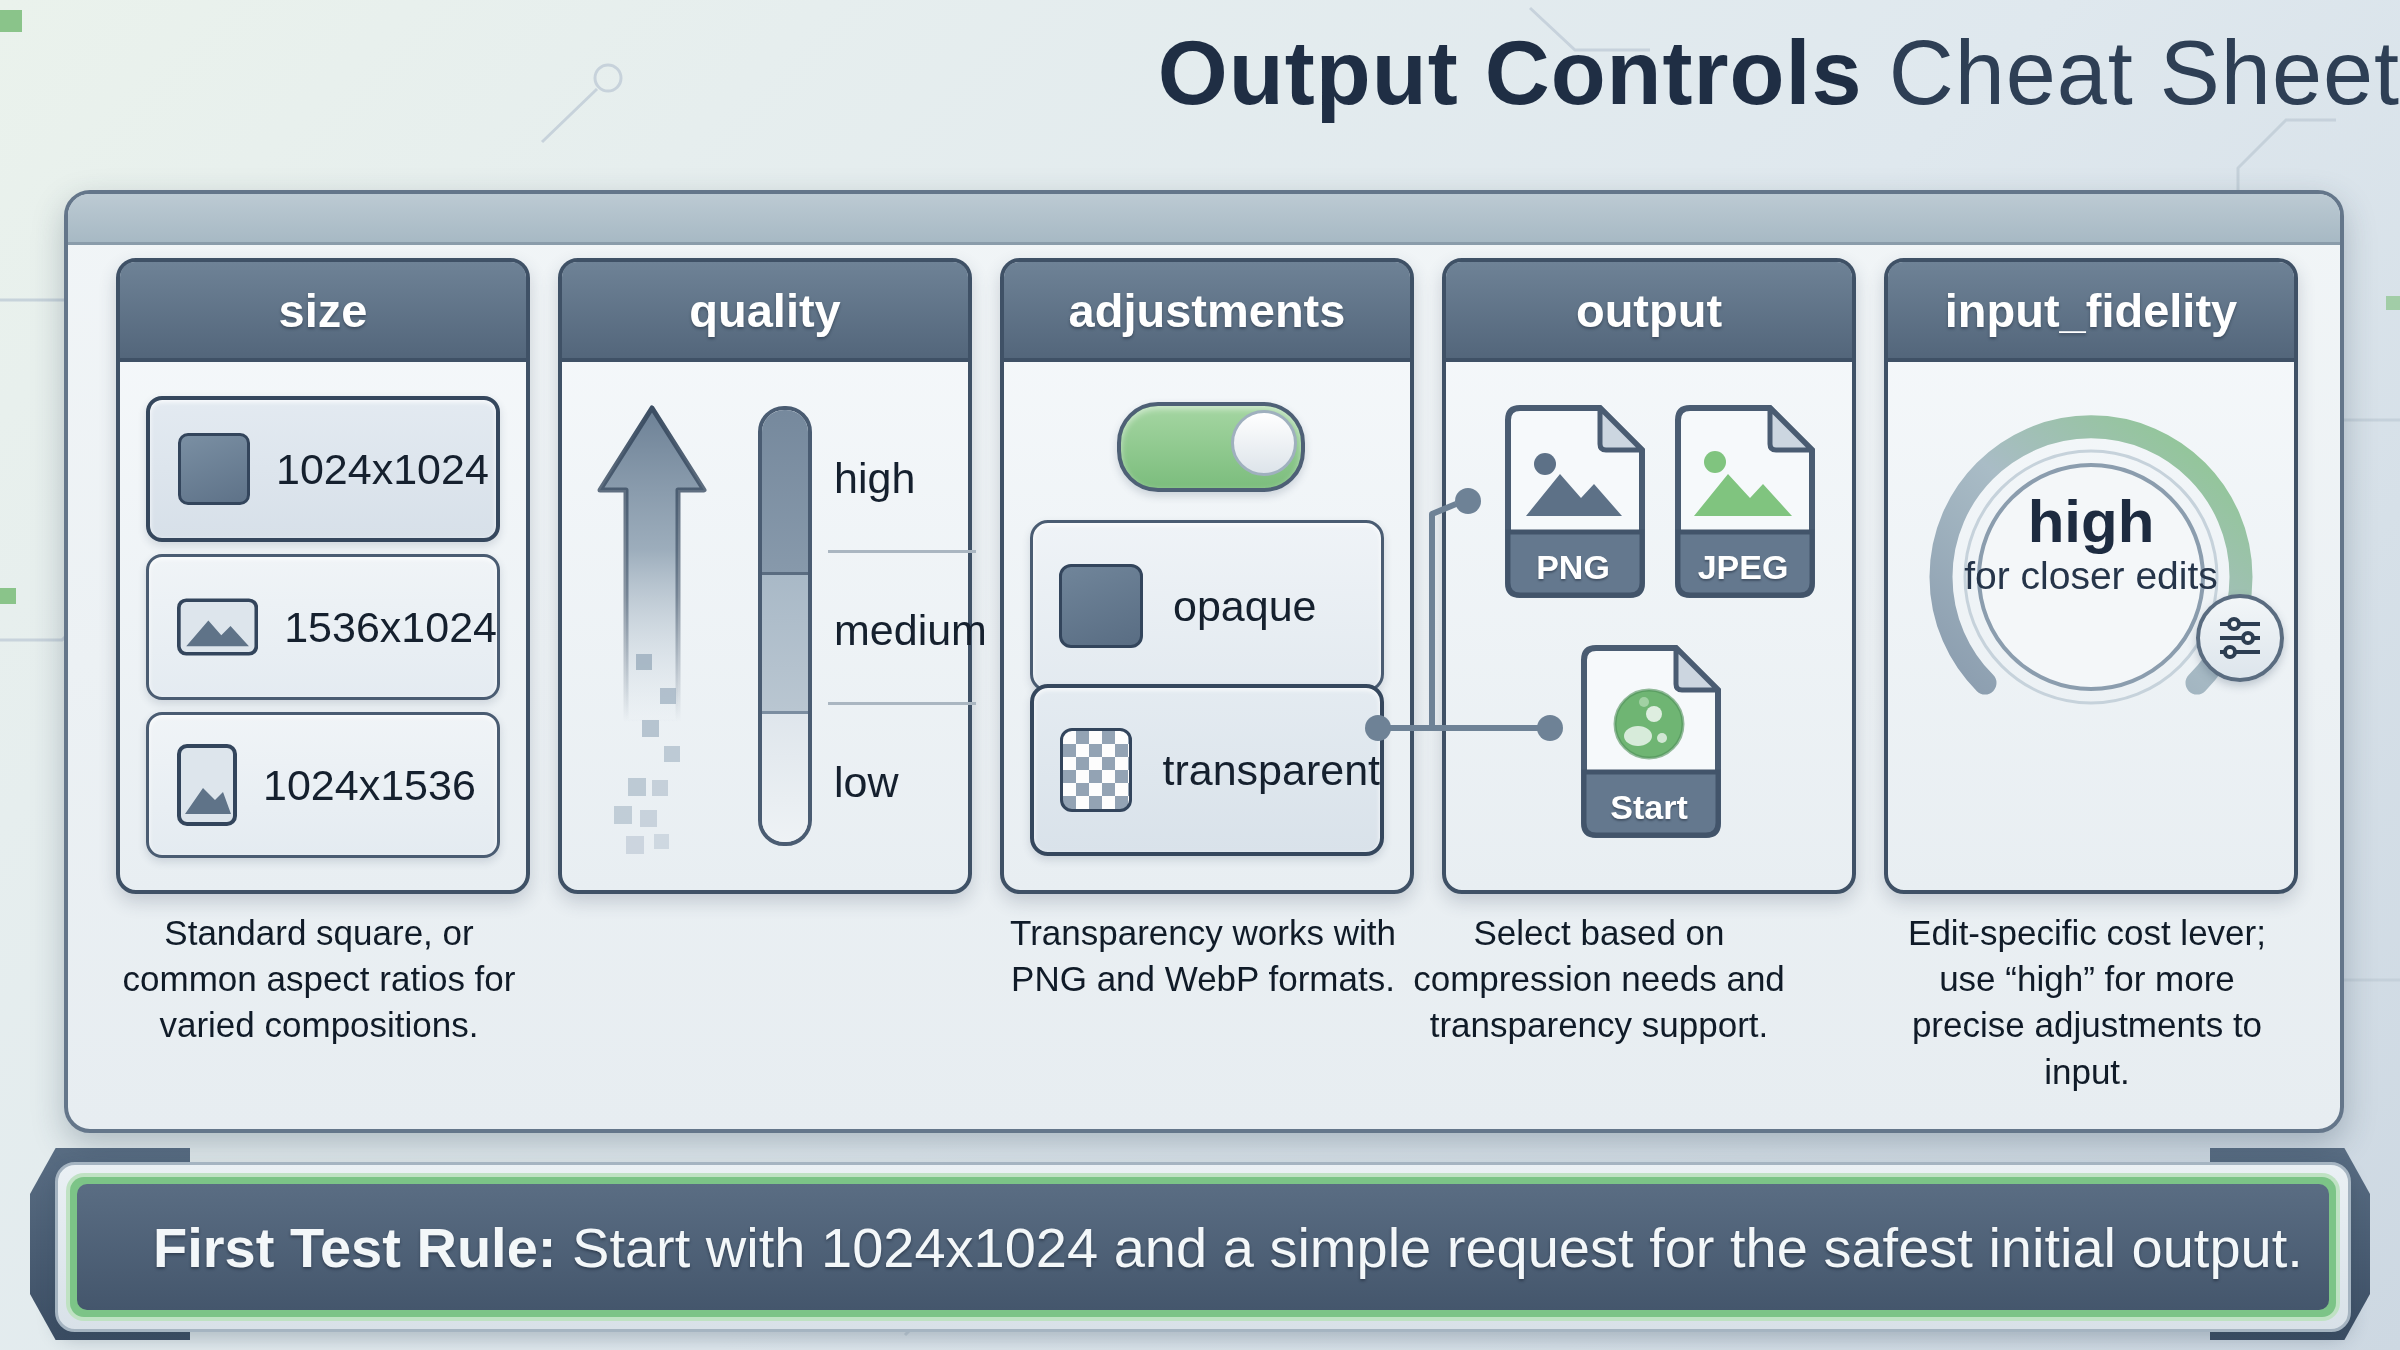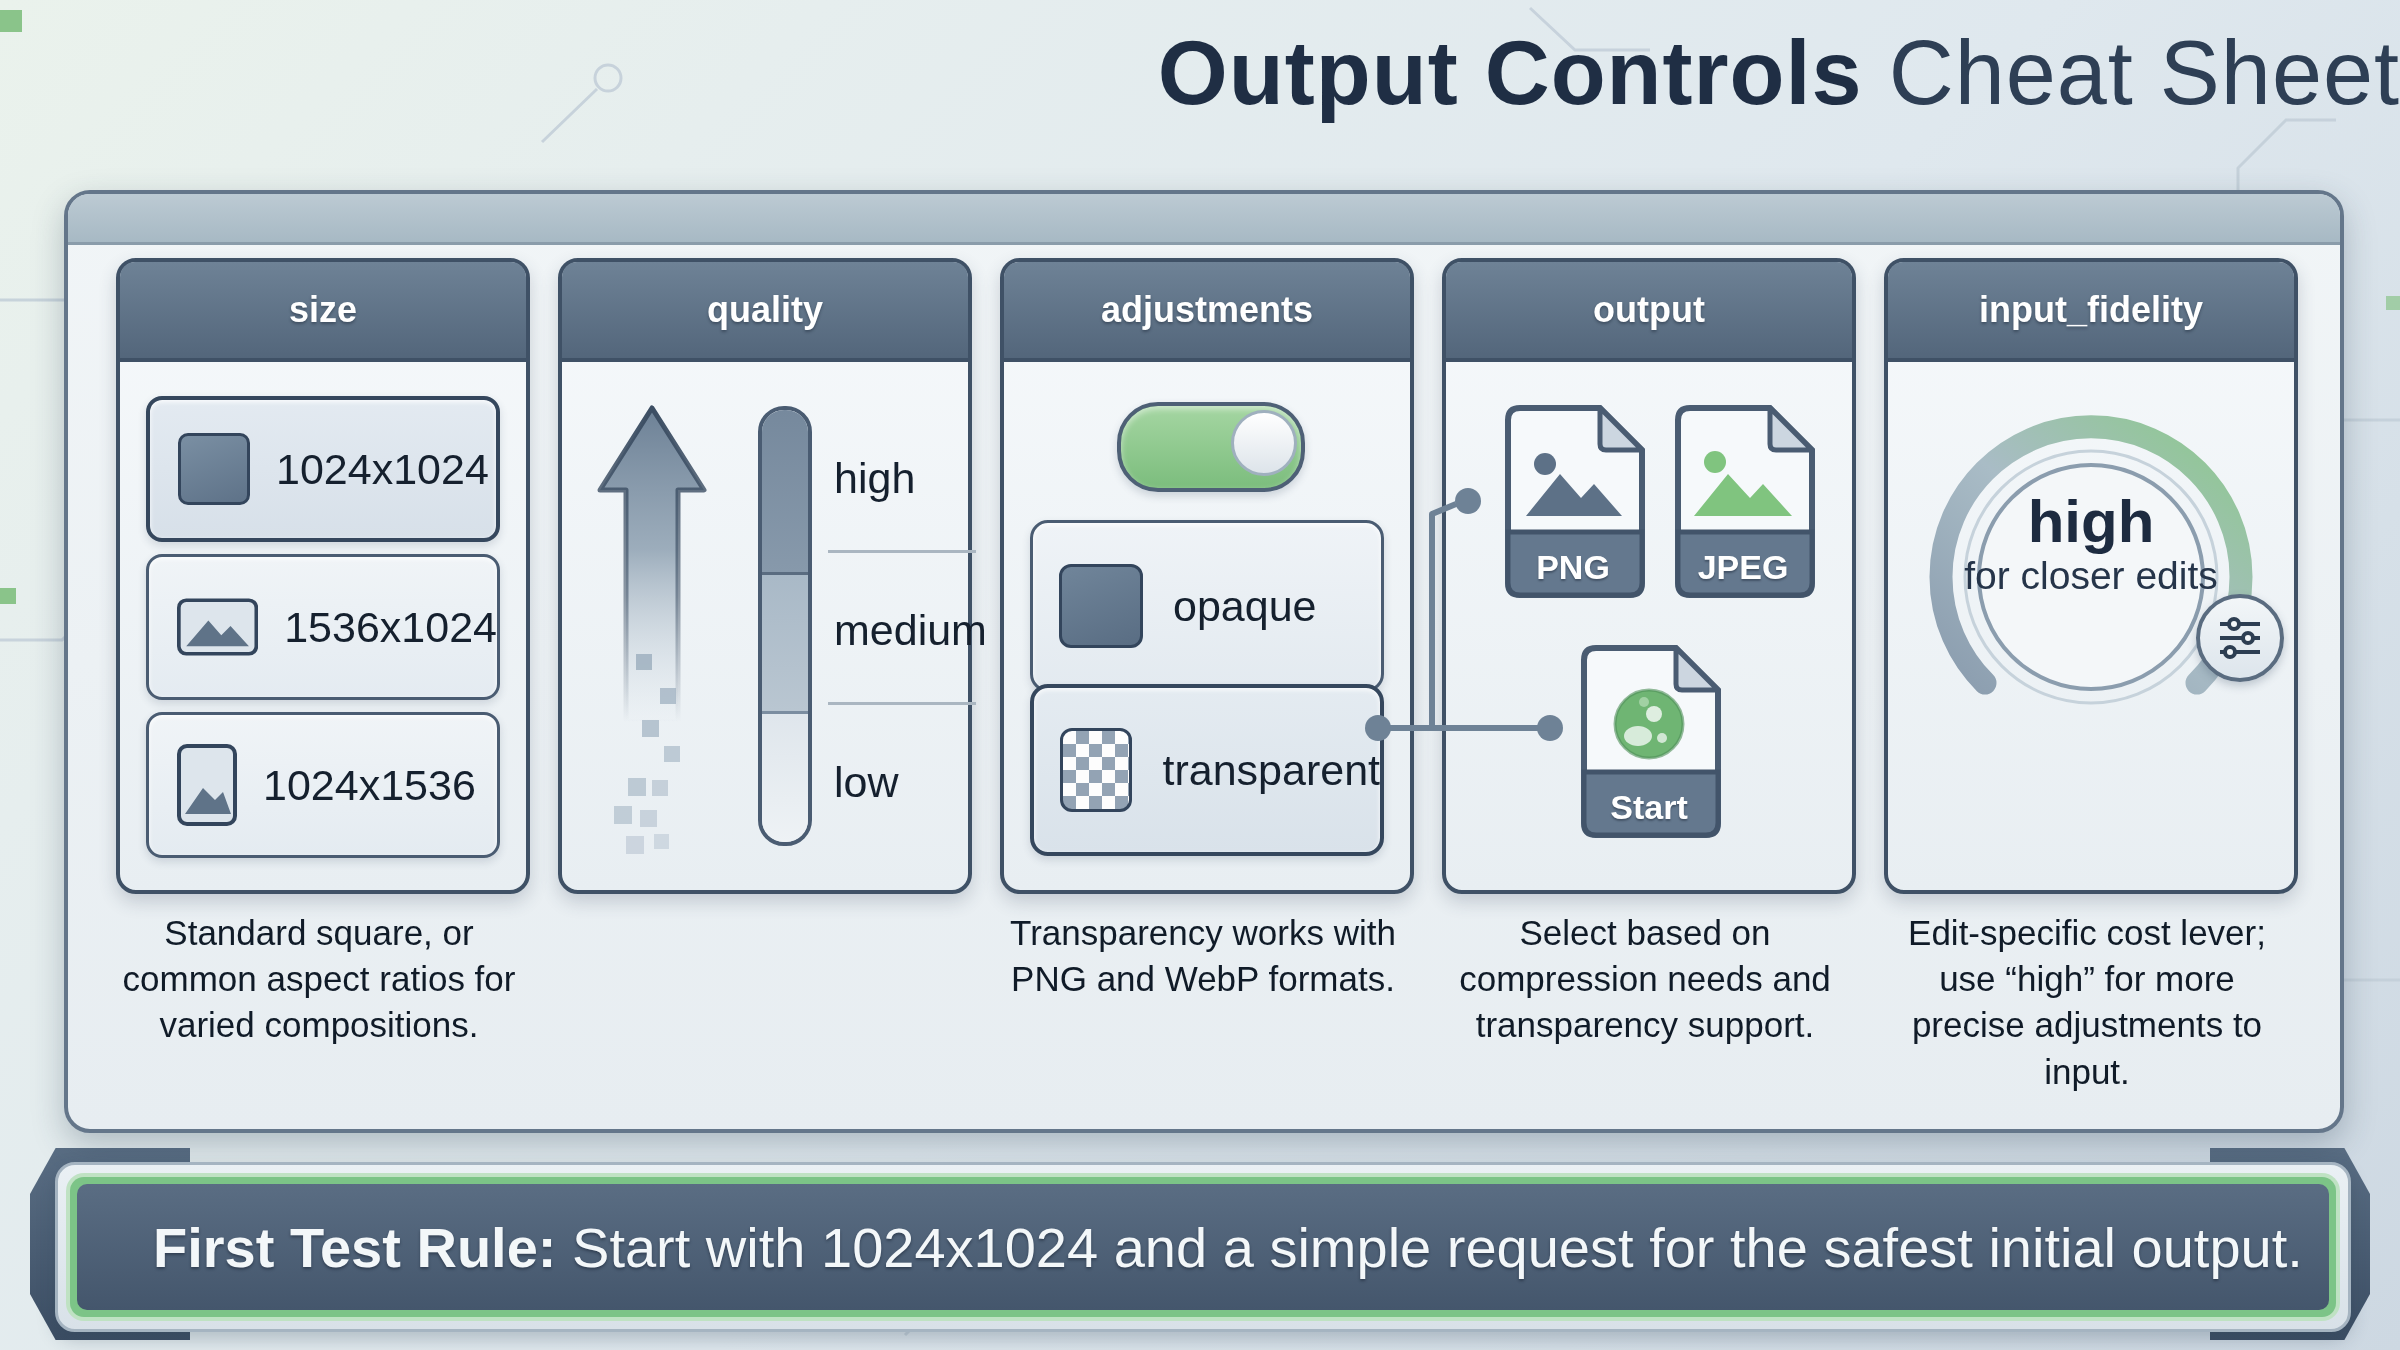--- a/index.html
+++ b/index.html
@@ -26,21 +26,21 @@
     background:linear-gradient(180deg,#bcCAd3,#a7b9c4);
     border-bottom:3px solid #8a9caa; }
 
   
   .card { position:absolute; top:64px; width:406px; height:628px;
     border:4px solid #3f5166; border-radius:20px;
     background:linear-gradient(180deg,#f6f9fb,#e8eef2);
     box-shadow:0 8px 18px rgba(44,62,86,.20); }
   .card-header { height:96px; border-radius:15px 15px 0 0;
     background:linear-gradient(180deg,#6e8296,#53667b);
-    border-bottom:4px solid #3f5166; color:#fff; font-weight:700; font-size:36px;
+    border-bottom:4px solid #3f5166; color:#fff; font-weight:700; font-size:47px;
     display:flex; align-items:center; justify-content:center;
     text-shadow:0 2px 3px rgba(18,28,42,.4); }
   .card-body { position:absolute; top:100px; bottom:0; left:0; right:0; }
 
   
   .desc { position:absolute; top:716px; width:406px; text-align:center;
     font-size:35px; line-height:1.32; color:#101b28; }
 
   
   .size-row { position:absolute; left:26px; right:26px; height:146px;
@@ -286,21 +286,21 @@
               <circle cx="80" cy="70" r="8" fill="#eaf4ec" opacity="0.9"></circle>
               <circle cx="88" cy="94" r="5" fill="#eaf4ec" opacity="0.8"></circle>
               <circle cx="70" cy="58" r="5" fill="#a6d4a8" opacity="0.9"></circle>
             </g>
             <path d="M10 128 H144 V179 q0 12 -12 12 H22 q-12 0 -12 -12 Z" fill="#64788e" stroke="#42546a" stroke-width="5"></path>
           </svg>
           <div class="file-label">Start</div>
         </div>
       </div>
     </div>
-    <div class="desc" style="left:1374px">Select based on compression needs and transparency support.</div>
+    <div class="desc" style="left:1328px">Select based on compression needs and transparency support.</div>
 
     <div class="card" style="left:1816px">
       <div class="card-header">input_fidelity</div>
       <div class="card-body">
         <div class="dial-wrap">
           <svg width="390" height="390" viewBox="0 0 390 390">
             <defs>
               <linearGradient id="dialGrad" x1="0" y1="1" x2="1" y2="0">
                 <stop offset="0" stop-color="#8a9cae"></stop>
                 <stop offset="0.5" stop-color="#a9bcc6"></stop>

